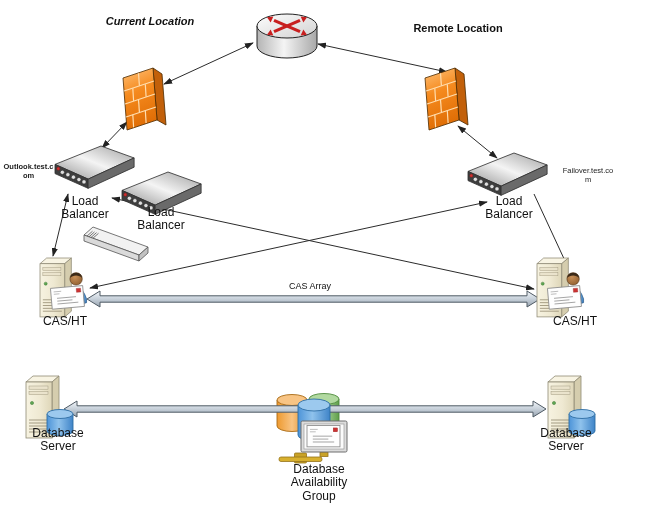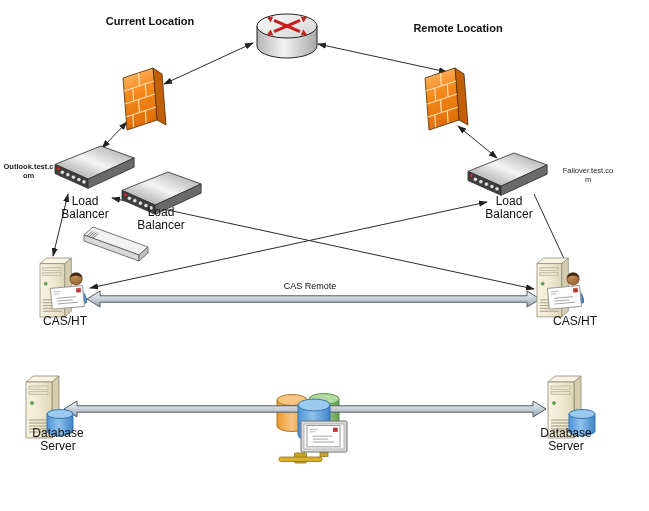--- a/index.html
+++ b/index.html
@@ -264,38 +264,39 @@
       <rect x="19" y="31" width="8" height="4.5" fill="#C9A227" stroke="#96731A" stroke-width="0.8"></rect>
       <rect x="0" y="0" width="46" height="31" rx="1.5" fill="#DCDCDC" stroke="#6E6E6E" stroke-width="1"></rect>
       <rect x="3" y="3" width="40" height="25" fill="#FBFBFB" stroke="#9A9A9A" stroke-width="0.7"></rect>
       <g transform="translate(6,4.5) scale(0.97)">
             <use href="#envelope"></use>
           </g>
     </g>
   </g>
 </svg>
 
-<div class="lbl title" style="left:103px;top:15px;width:94px;">Current Location</div>
+<div class="lbl title" style="left:103px;top:15px;width:94px;font-style:italic;">Current Location</div>
 
 <div class="lbl title" style="left:411px;top:22px;width:94px;">Remote Location</div>
 
 <div class="lbl dns" style="left:3px;top:162px;width:51px;font-weight:bold;">Outlook.test.com</div>
 
 <div class="lbl dns" style="left:562px;top:166px;width:52px;">Failover.test.com</div>
 
 <div class="lbl" style="left:60px;top:195px;width:50px;">Load Balancer</div>
 
 <div class="lbl" style="left:136px;top:206px;width:50px;">Load Balancer</div>
 
 <div class="lbl" style="left:483px;top:195px;width:52px;">Load Balancer</div>
 
 <div class="lbl" style="left:39px;top:315px;width:52px;">CAS/HT</div>
 
 <div class="lbl" style="left:549px;top:315px;width:52px;">CAS/HT</div>
 
-<div class="lbl small" style="left:280px;top:281px;width:60px;">CAS Remote</div>
+<div class="lbl small" style="left:280px;top:281px;width:60px;">CAS Array</div>
 
 <div class="lbl" style="left:31px;top:427px;width:54px;">Database Server</div>
 
 <div class="lbl" style="left:539px;top:427px;width:54px;">Database Server</div>
 
+<div class="lbl" style="left:274px;top:463px;width:90px;">Database Availability Group</div>
 
 </div>
 
 </body></html>

